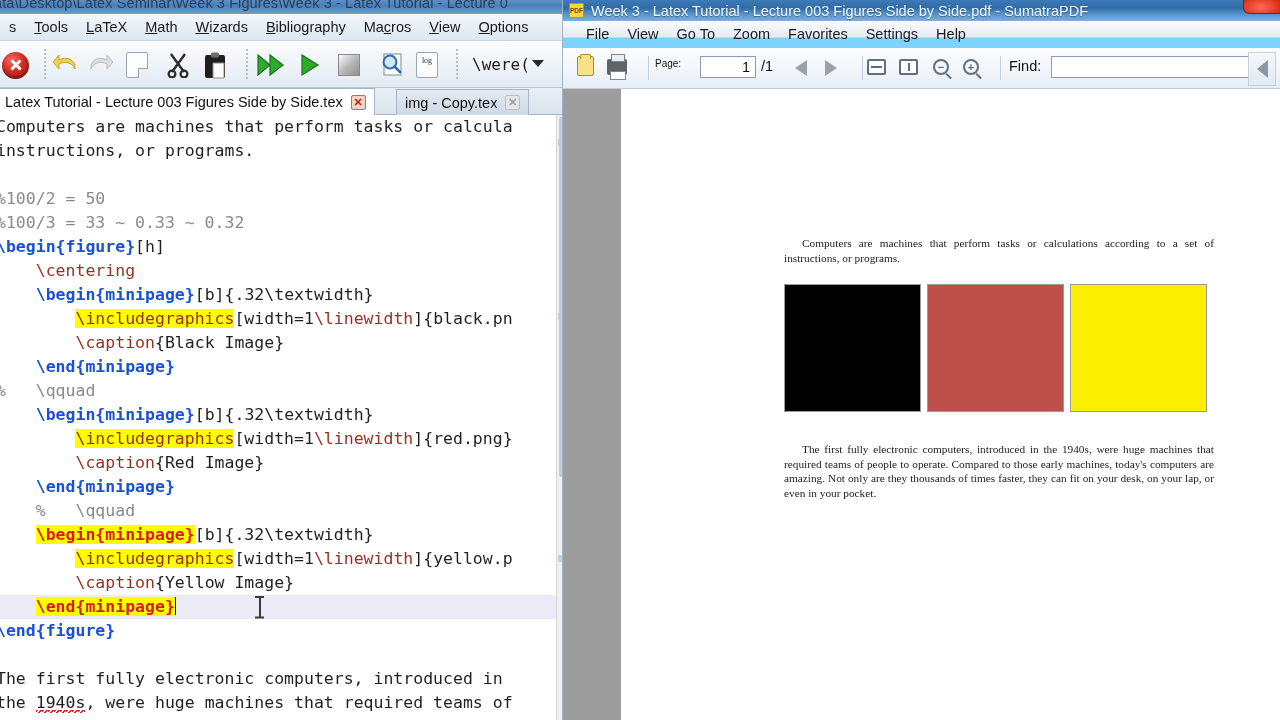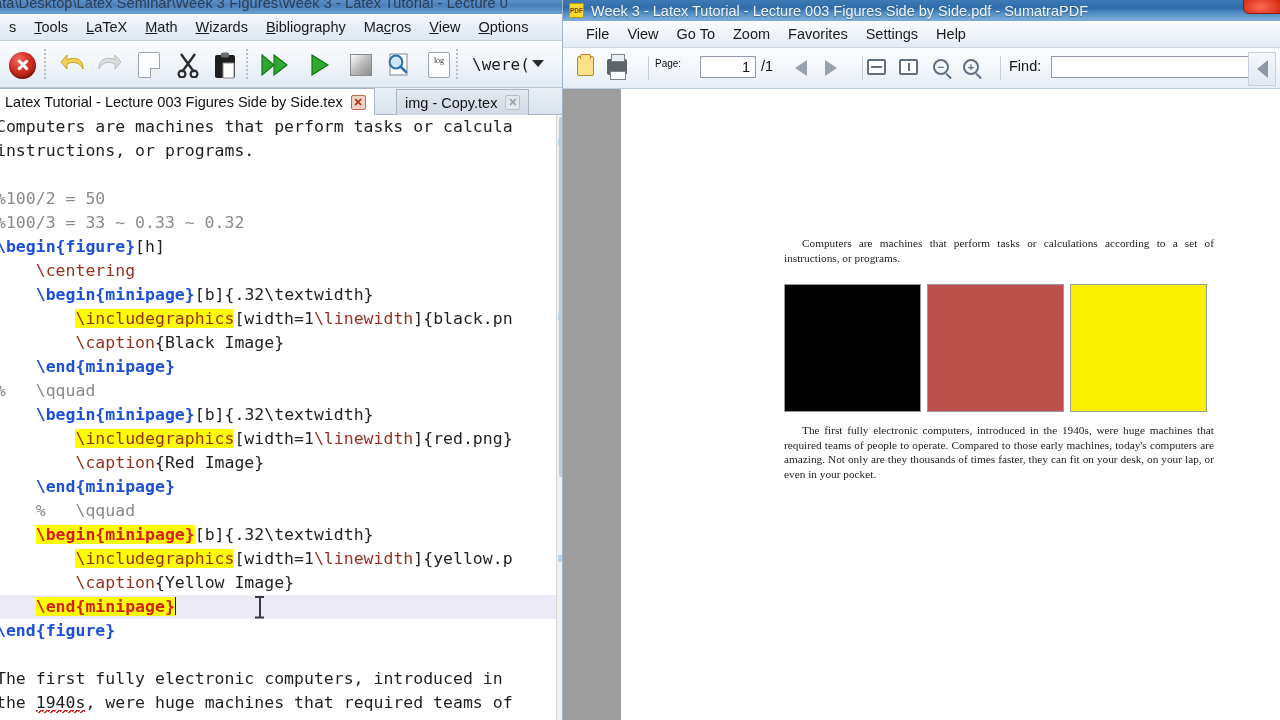--- a/index.html
+++ b/index.html
@@ -42,21 +42,21 @@
     position: absolute; left: 0; top: 41px; width: 570px; height: 47px;
     background: linear-gradient(180deg,#fbfcfe 0%, #eef3f8 55%, #e2eaf3 100%);
     border-bottom: 1px solid #b9c6d4;
   }
   .tb-sep {
     position:absolute; top:8px; width:2px; height:32px;
     background: repeating-linear-gradient(180deg,#b4bfcb 0 2px, transparent 2px 4px);
   }
   .tbtn {
     position: absolute; top: 7px; width: 34px; height: 34px;
-    display:flex; align-items:center; justify-content:flex-end;
+    display:flex; align-items:center; justify-content:flex-start;
   }
 
   
   .ico-stop { width:27px; height:27px; border-radius:50%;
      background: radial-gradient(circle at 36% 30%, #f06a62 0%, #d22e22 45%, #8e1008 100%);
      box-shadow: inset 0 -2px 3px rgba(0,0,0,.35); position:relative; }
   .ico-stop:before, .ico-stop:after {
      content:""; position:absolute; left:50%; top:50%; width:13px; height:3.2px;
      background:#fff; border-radius:1px; transform-origin:center;
   }
@@ -156,21 +156,21 @@
   }
   .pdf-title { font-size:14.5px; color:#f3f7fb; white-space:nowrap;
       text-shadow:0 1px 1px rgba(0,0,0,.35); }
   .pdf-close {
     position:absolute; right:-6px; top:-8px; width:44px; height:22px;
     background: radial-gradient(ellipse at 40% 70%, #ff6a56 0%, #d62b12 60%, #9c1405 100%);
     border-radius: 0 0 6px 6px; border:1px solid #8e1b08;
   }
 
   .pdf-menubar {
-    position:absolute; left:0; top:21px; width:718px; height:27px;
+    position:absolute; left:0; top:21px; width:718px; height:17px;
     background: linear-gradient(180deg,#fafcfe 0%, #eef3f9 55%, #e4ebf3 100%);
     border-bottom:1px solid #ccd7e2;
   }
   .pdf-menubar .mrow { position:absolute; left:14px; top:3px; white-space:nowrap; }
   .pmi { display:inline-block; padding:2px 9px; font-size:14.5px; color:#1a1a1a; }
 
   .pdf-toolbar {
     position:absolute; left:0; top:48px; width:718px; height:41px;
     background: linear-gradient(180deg,#fbfcfe 0%, #f1f5fa 60%, #e6edf5 100%);
     border-bottom:1px solid #bccadb;
@@ -233,21 +233,21 @@
   .pdf-para {
     font-family:"Liberation Serif","DejaVu Serif", serif;
     font-size:11.3px; line-height:14.6px; color:#222; text-align:justify;
   }
   .pdf-para.first { text-indent:18px; }
   .pdf-figrow { display:flex; gap:6px; margin-top:19px; }
   .figbox { width:137px; height:128px; border:1px solid #9a9a9a; }
   .pdf-caprow { display:flex; margin-top:9px;
     font-family:"Liberation Serif","DejaVu Serif", serif; font-size:11px; color:#222; }
   .pdf-cap { width:143px; text-align:center; }
-  .pdf-para2 { margin-top:11px; }
+  .pdf-para2 { margin-top:30px; }
 </style>
 </head>
 <body>
 
 <div id="root">
 
   <div id="editor-window">
 
     <div class="ed-titlebar">
       <div class="ttl">ata\Desktop\Latex Seminar\Week 3 Figures\Week 3 - Latex Tutorial - Lecture 0</div>

